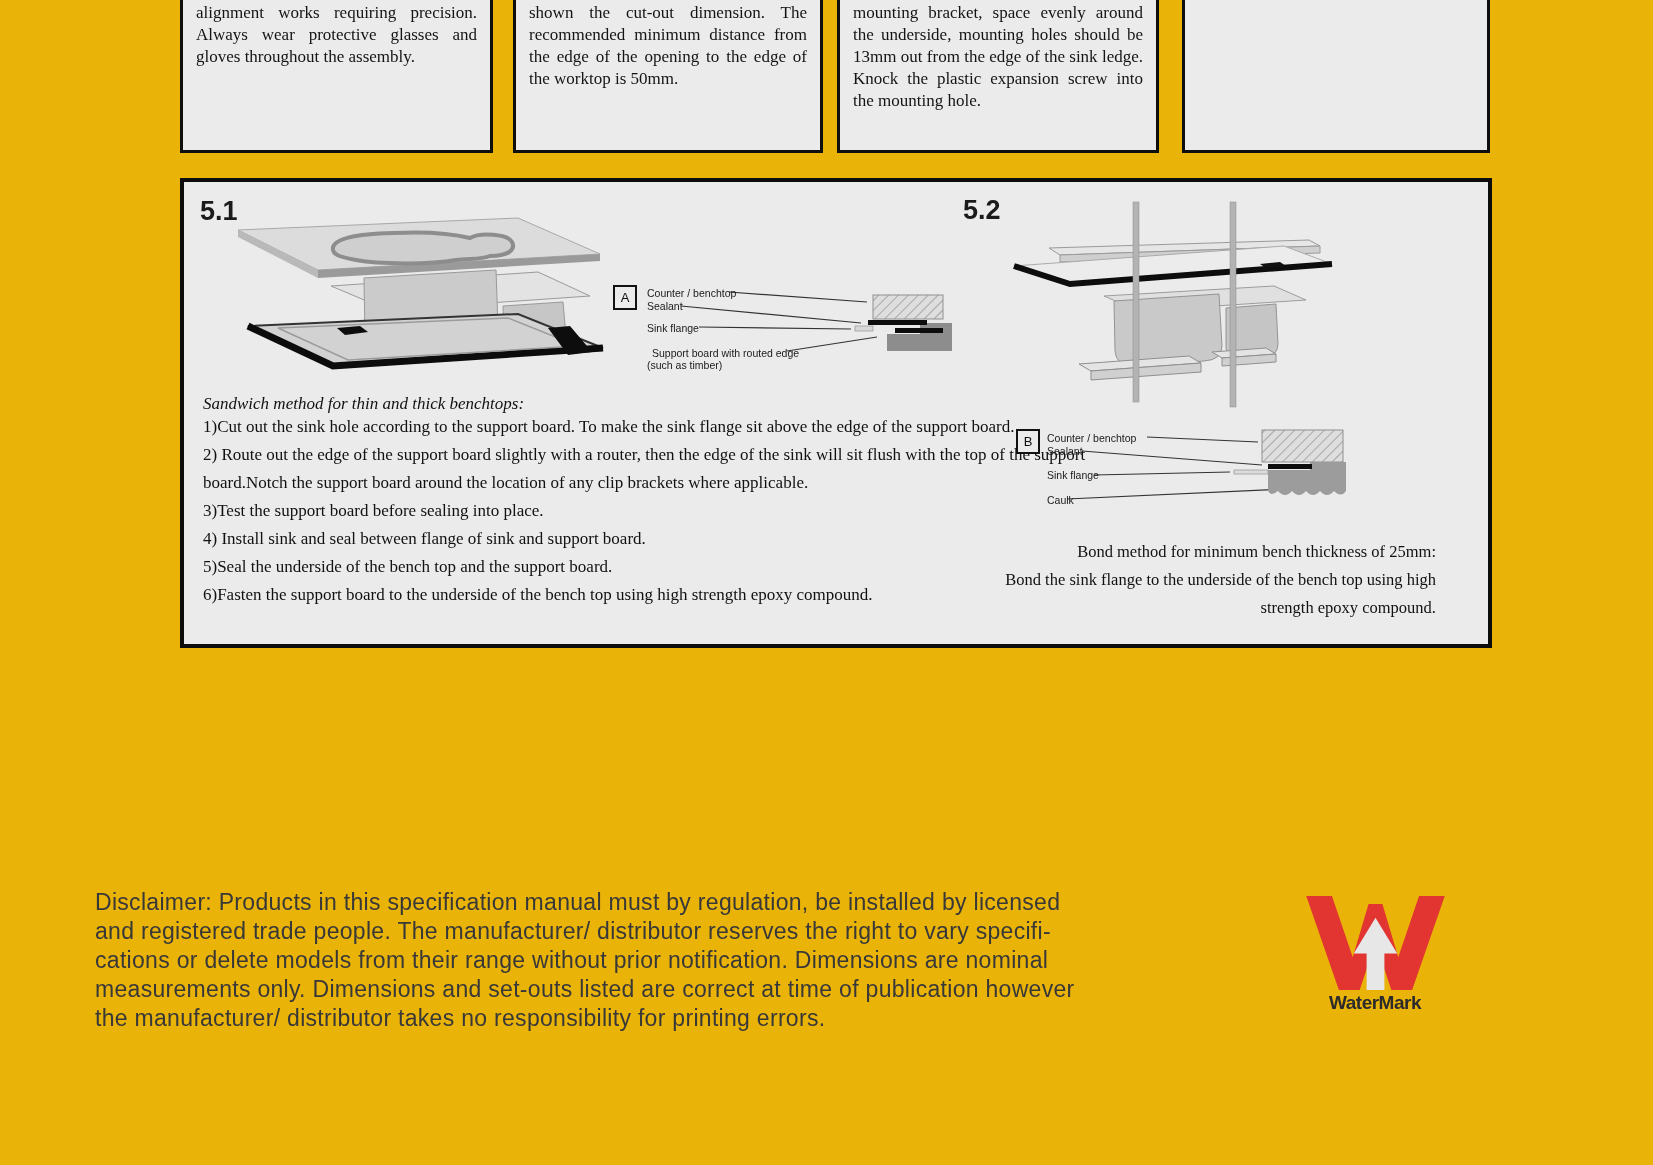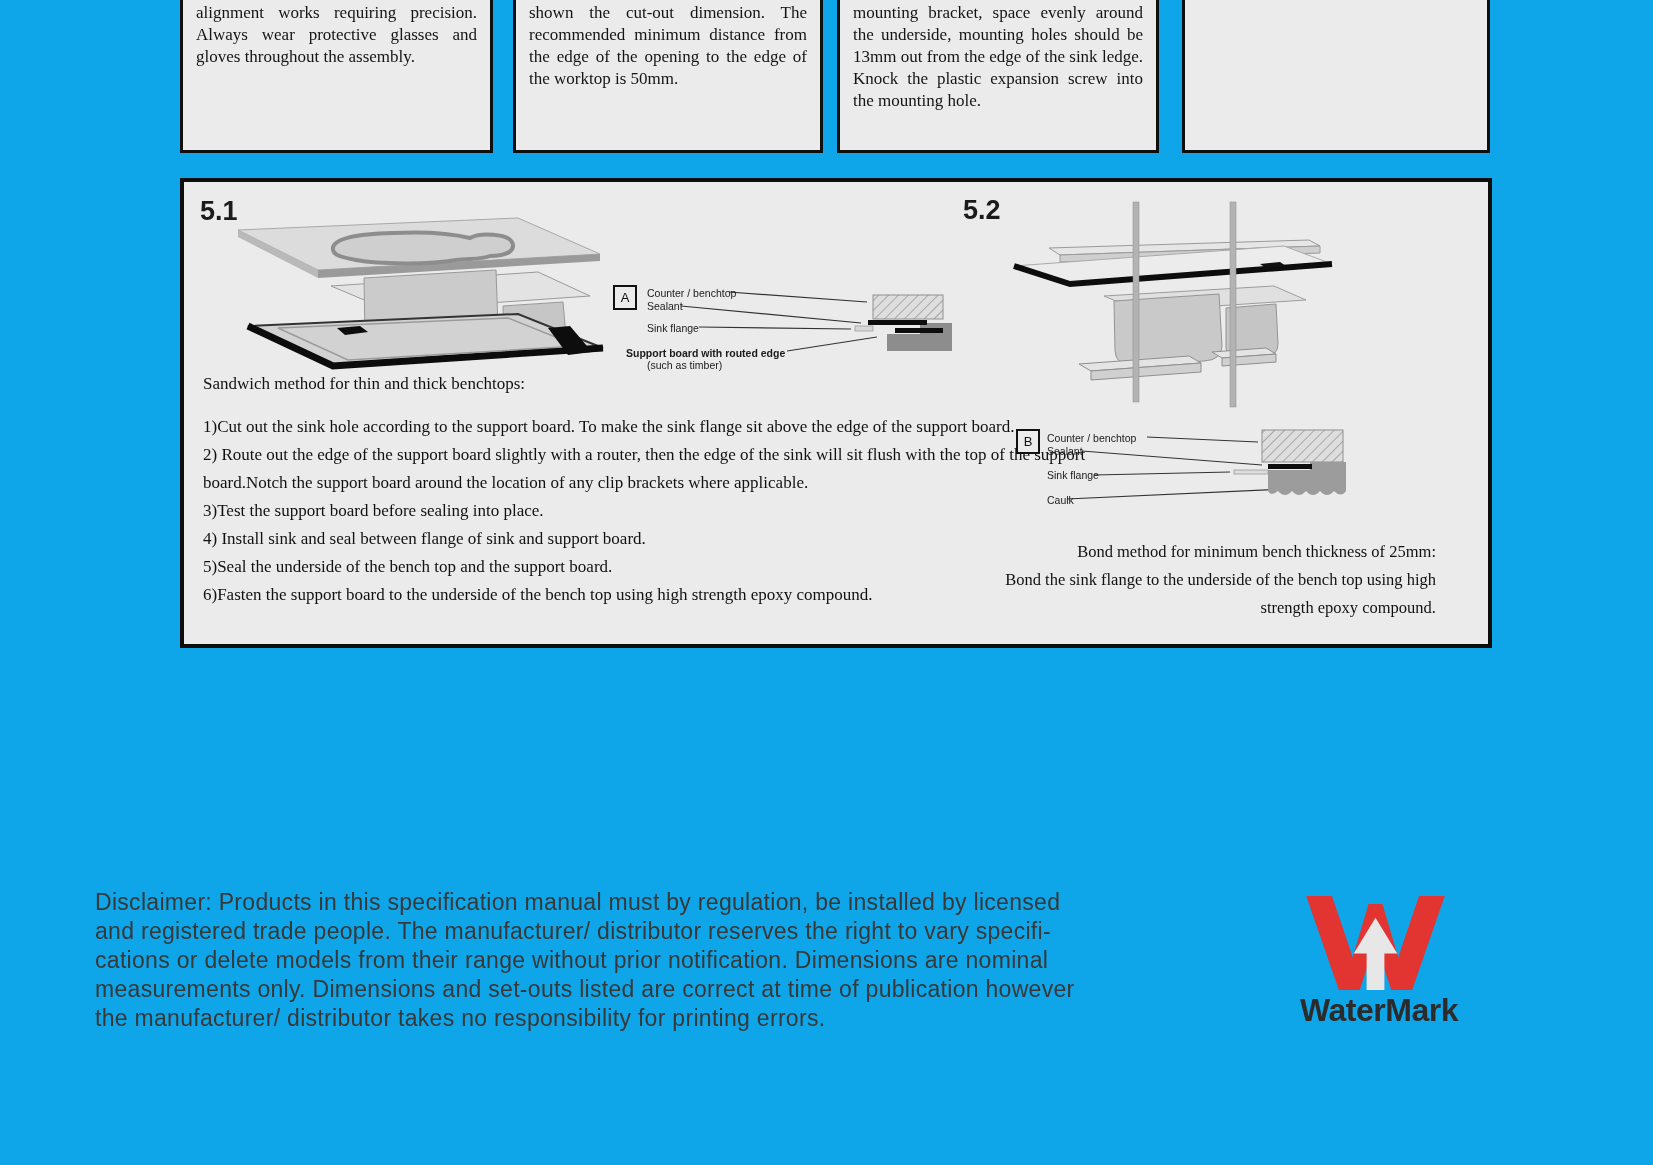--- a/index.html
+++ b/index.html
@@ -1,16 +1,16 @@
 <!DOCTYPE html>
 <html><head>
 <meta charset="utf-8">
 <style>
   html,body{margin:0;padding:0;background:#e7e7e7;}
-  .canvas{position:relative;width:1653px;height:1165px;background:#0ea5e9;overflow:hidden;
+  .canvas{position:relative;width:1653px;height:1165px;background:#eab308;overflow:hidden;
           font-family:"Liberation Serif",serif;}
   
   .ibox{position:absolute;top:-60px;height:213px;box-sizing:border-box;
         border:3px solid #0f0f0f;background:#ebebeb;padding:0 13px;}
   .ibox p{margin:0;font-size:17px;line-height:22px;color:#141414;text-align:justify;}
   .pad-std{padding-top:59px;}
   .pad-frag{padding-top:47px;}
   .clip-frag{height:12px;overflow:hidden;opacity:.8;}
   .clip-frag span{display:block;margin-top:-10px;font-size:16px;line-height:22px;color:#2a2a2a;}
   
@@ -25,21 +25,21 @@
   .callout{position:absolute;font-family:"Liberation Sans",sans-serif;font-size:10.5px;
            line-height:12px;color:#1a1a1a;white-space:nowrap;}
   .serif-head{position:absolute;font-size:17px;color:#111;}
   .steps{position:absolute;left:19px;top:231px;width:888px;font-size:17px;line-height:28px;color:#111;}
   .steps div{margin:0;}
   .bond{position:absolute;left:782px;top:356px;width:470px;font-size:16.5px;line-height:28px;color:#111;text-align:right;}
   
   .disclaimer{position:absolute;left:95px;top:888px;font-family:"Liberation Sans",sans-serif;
               font-size:23px;line-height:29px;color:#383838;letter-spacing:.3px;}
   .wm{position:absolute;left:1300px;top:896px;width:150px;text-align:center;}
-  .wm-label{font-family:"Liberation Sans",sans-serif;font-weight:bold;font-size:32px;
+  .wm-label{font-family:"Liberation Sans",sans-serif;font-weight:bold;font-size:19px;
             color:#2b2b2b;letter-spacing:-.5px;margin-top:2px;}
   svg{display:block;}
 </style>
 </head>
 <body>
 
 <div class="canvas">
 
   <div class="ibox" style="left:180px;width:313px;">
     <p class="pad-std">alignment works requiring precision. Always wear protective glasses and gloves throughout the assembly.</p>
@@ -93,24 +93,24 @@
       <rect x="264" y="18" width="70" height="24" fill="url(#hA)" stroke="#8f8f8f" stroke-width="1"></rect>
       <path d="M278,57 L311,57 L311,46 L343,46 L343,74 L278,74 Z" fill="#8d8d8d"></path>
       <rect x="259" y="43" width="59" height="5" fill="#0d0d0d"></rect>
       <rect x="246" y="49" width="18" height="5" fill="#d9d9d9" stroke="#999" stroke-width=".75"></rect>
       <rect x="286" y="51" width="48" height="5" fill="#0d0d0d"></rect>
     </svg>
     <div class="detail-box" style="left:429px;top:103px;">A</div>
     <div class="callout" style="left:463px;top:105px;">Counter / benchtop</div>
     <div class="callout" style="left:463px;top:118px;">Sealant</div>
     <div class="callout" style="left:463px;top:140px;">Sink flange</div>
-    <div class="callout" style="left:442px;top:165px;font-weight:bold;">Support board with routed edge</div>
+    <div class="callout" style="left:468px;top:165px;">Support board with routed edge</div>
     <div class="callout" style="left:463px;top:177px;">(such as timber)</div>
 
-    <div class="serif-head" style="left:19px;top:192px;">Sandwich method for thin and thick benchtops:</div>
+    <div class="serif-head" style="left:19px;top:212px;font-style:italic;">Sandwich method for thin and thick benchtops:</div>
     <div class="steps">
       <div>1)Cut out the sink hole according to the support board. To make the sink flange sit above the edge of the support board.</div>
       <div>2) Route out the edge of the support board slightly with a router, then the edge of the sink will sit flush with the top of the support board.Notch the support board around the location of any clip brackets where applicable.</div>
       <div>3)Test the support board before sealing into place.</div>
       <div>4)  Install sink and seal between flange of sink and support board.</div>
       <div>5)Seal the underside of the bench top and the support board.</div>
       <div>6)Fasten the support board to the underside of the bench top using high strength epoxy compound.</div>
     </div>
 
     <svg class="abs" style="left:770px;top:14px;" width="380" height="215" viewBox="0 0 380 215">

